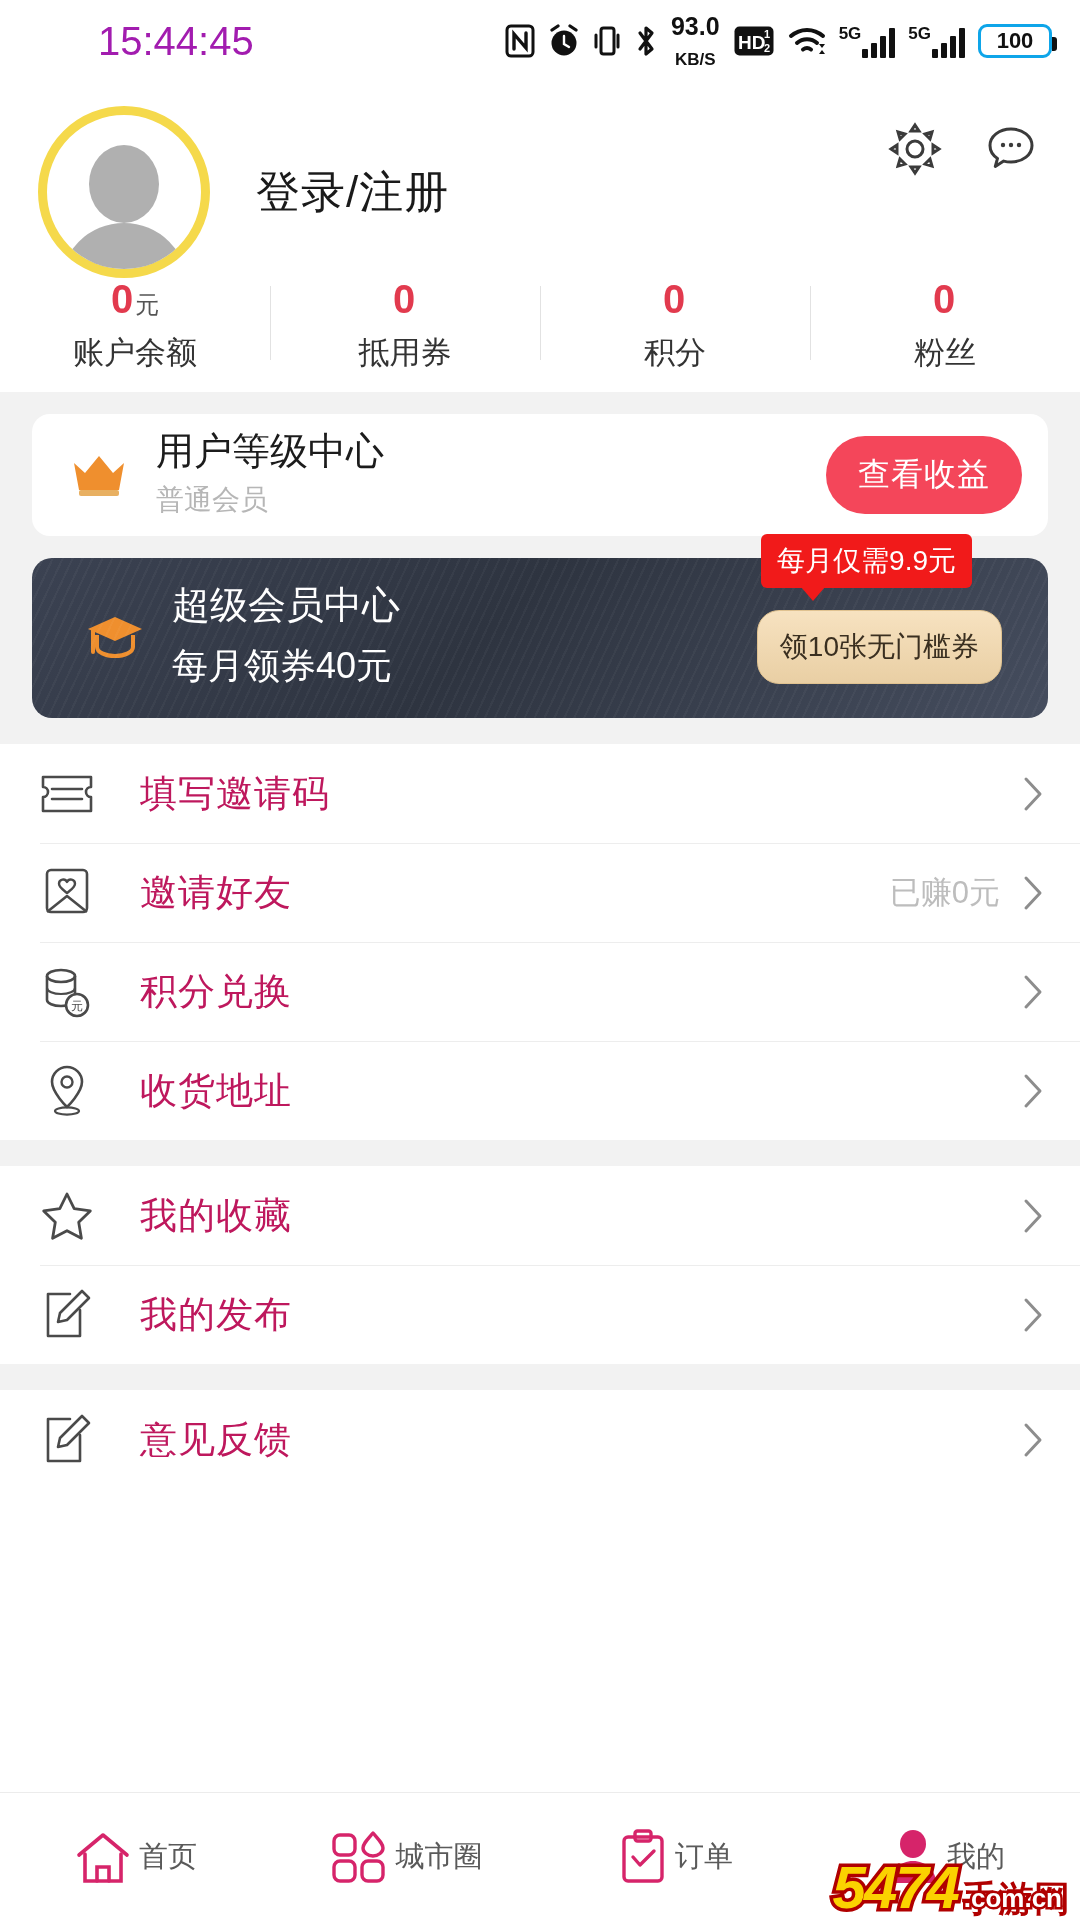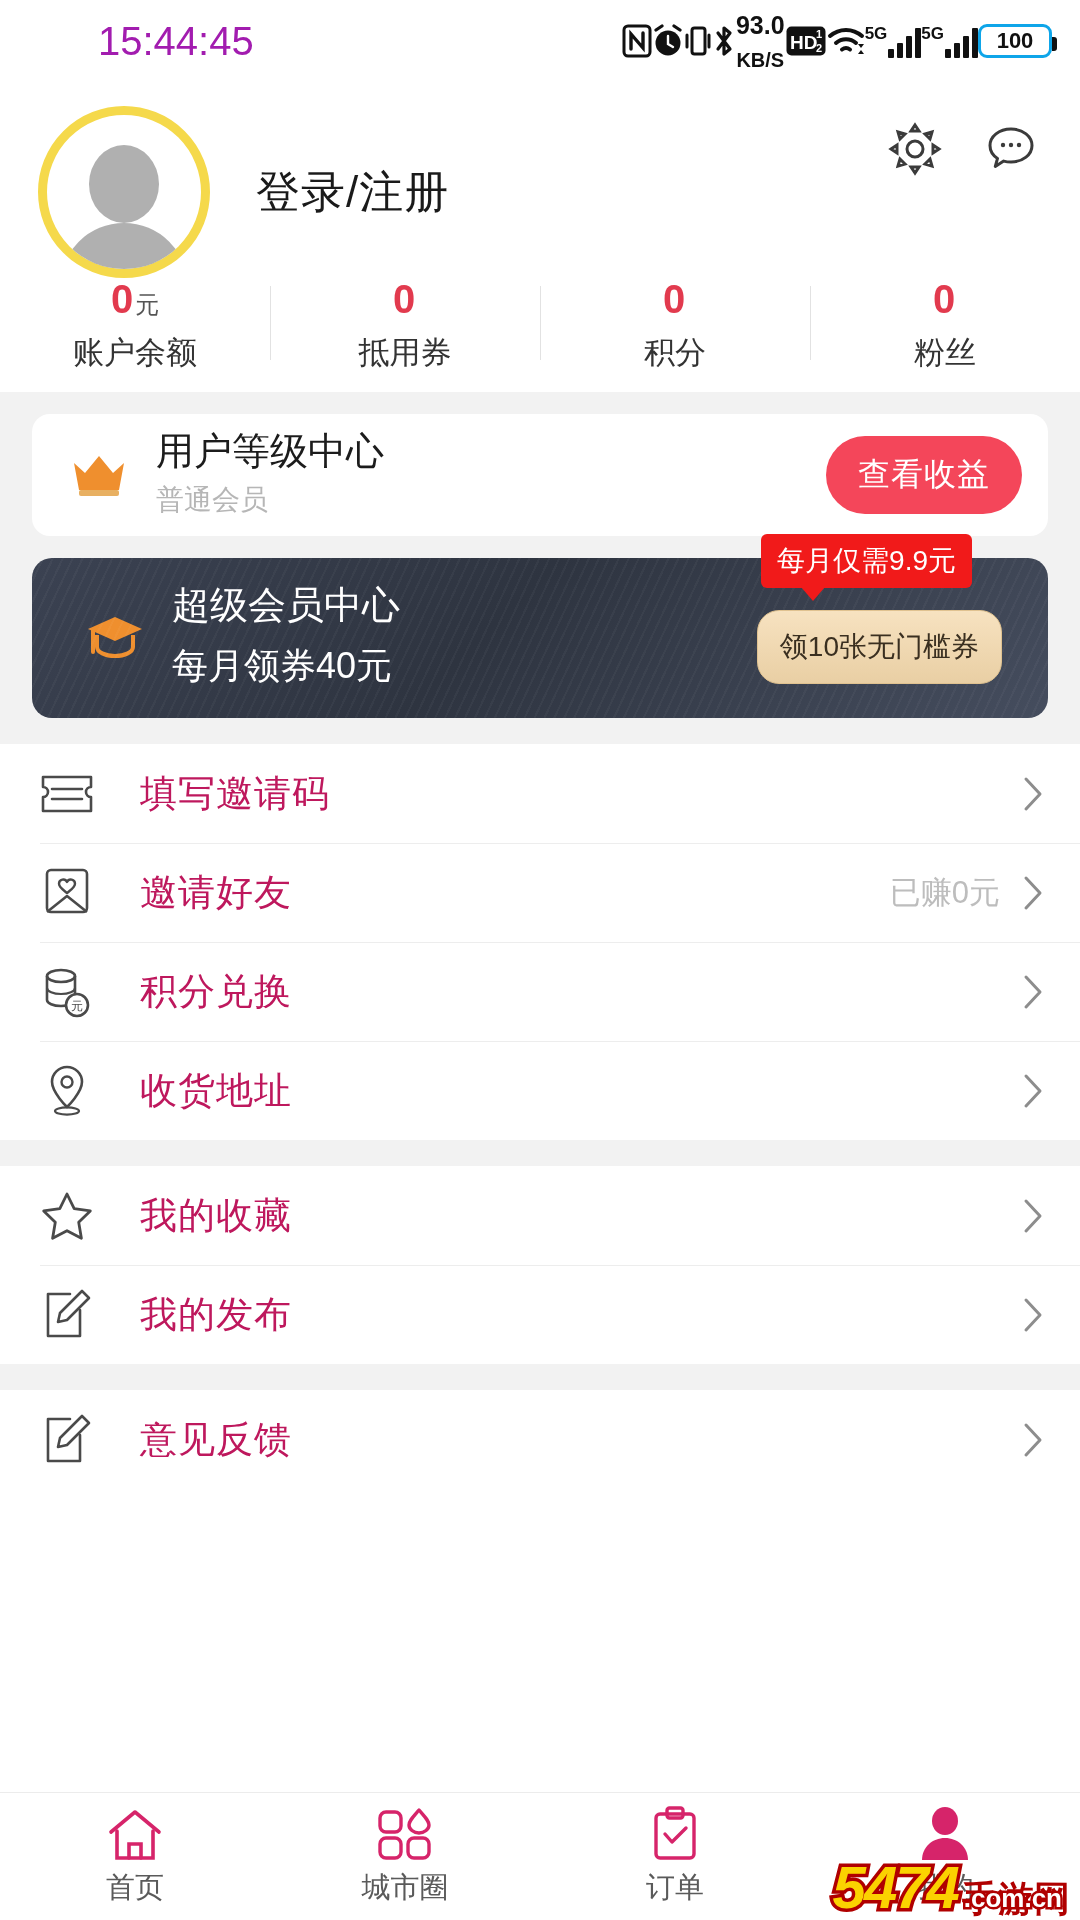--- a/index.html
+++ b/index.html
@@ -14,26 +14,26 @@
 
   
   .statusbar{
     position:relative; height:82px; background:#ffffff;
     display:flex; align-items:center; padding:0 28px;
   }
   .sb-time{
     font-size:40px; font-weight:400; color:#a21caf; letter-spacing:0px;
     margin-left:70px;
   }
-  .sb-right{ margin-left:auto; display:flex; align-items:center; height:44px; }
+  .sb-right{ margin-left:auto; display:flex; align-items:center; gap:13px; height:44px; }
   .sb-ic{ display:flex; align-items:center; justify-content:center; color:#111; }
   .sb-ic svg{ display:block; }
   .sb-speed{ display:flex; flex-direction:column; align-items:center; line-height:1; color:#111; }
   .sb-speed .v{ font-size:25px; font-weight:600; }
-  .sb-speed .u{ font-size:20px; font-weight:600; margin-top:12px; }
+  .sb-speed .u{ font-size:17px; font-weight:600; margin-top:12px; }
   .sb-5g{ display:flex; align-items:flex-end; }
   .sb-5g .lbl{ font-size:17px; font-weight:700; color:#111; margin-right:1px; margin-bottom:14px;}
   .bars{ display:flex; align-items:flex-end; gap:3px; height:30px; }
   .bars i{ display:block; width:6px; background:#111; border-radius:1px; }
   .bars i:nth-child(1){height:9px;} .bars i:nth-child(2){height:15px;}
   .bars i:nth-child(3){height:22px;} .bars i:nth-child(4){height:30px;}
   .battery{
     width:74px;height:34px;border:3px solid #0ea5e9;border-radius:9px;
     display:flex;align-items:center;justify-content:center;position:relative;
   }
@@ -136,21 +136,21 @@
   .m-extra + .chev{ margin-left:22px; }
   .menu-row > .chev:first-of-type:not(.m-extra + .chev){ }
   .spacer{ height:26px; background:#f2f2f2; }
 
   
   .tabbar{
     position:absolute; left:0; bottom:0; width:1080px; height:128px;
     background:#fff; border-top:1px solid #ececec;
     display:flex; align-items:center;
   }
-  .tab{ flex:1; display:flex; flex-direction:column; align-items:center; justify-content:center; gap:6px; }
+  .tab{ flex:1; display:flex; flex-direction:row; align-items:center; justify-content:center; gap:6px; }
   .tab .ti{ height:56px; display:flex; align-items:flex-end; }
   .tab .tl{ font-size:29px; color:#5a5a5a; }
   .tab.active .tl{ color:#5a5a5a; }
 
   
   .wm{
     position:absolute; right:10px; bottom:4px; width:300px; height:96px;
     display:flex; align-items:flex-end; justify-content:flex-end;
     pointer-events:none; user-select:none;
   }

